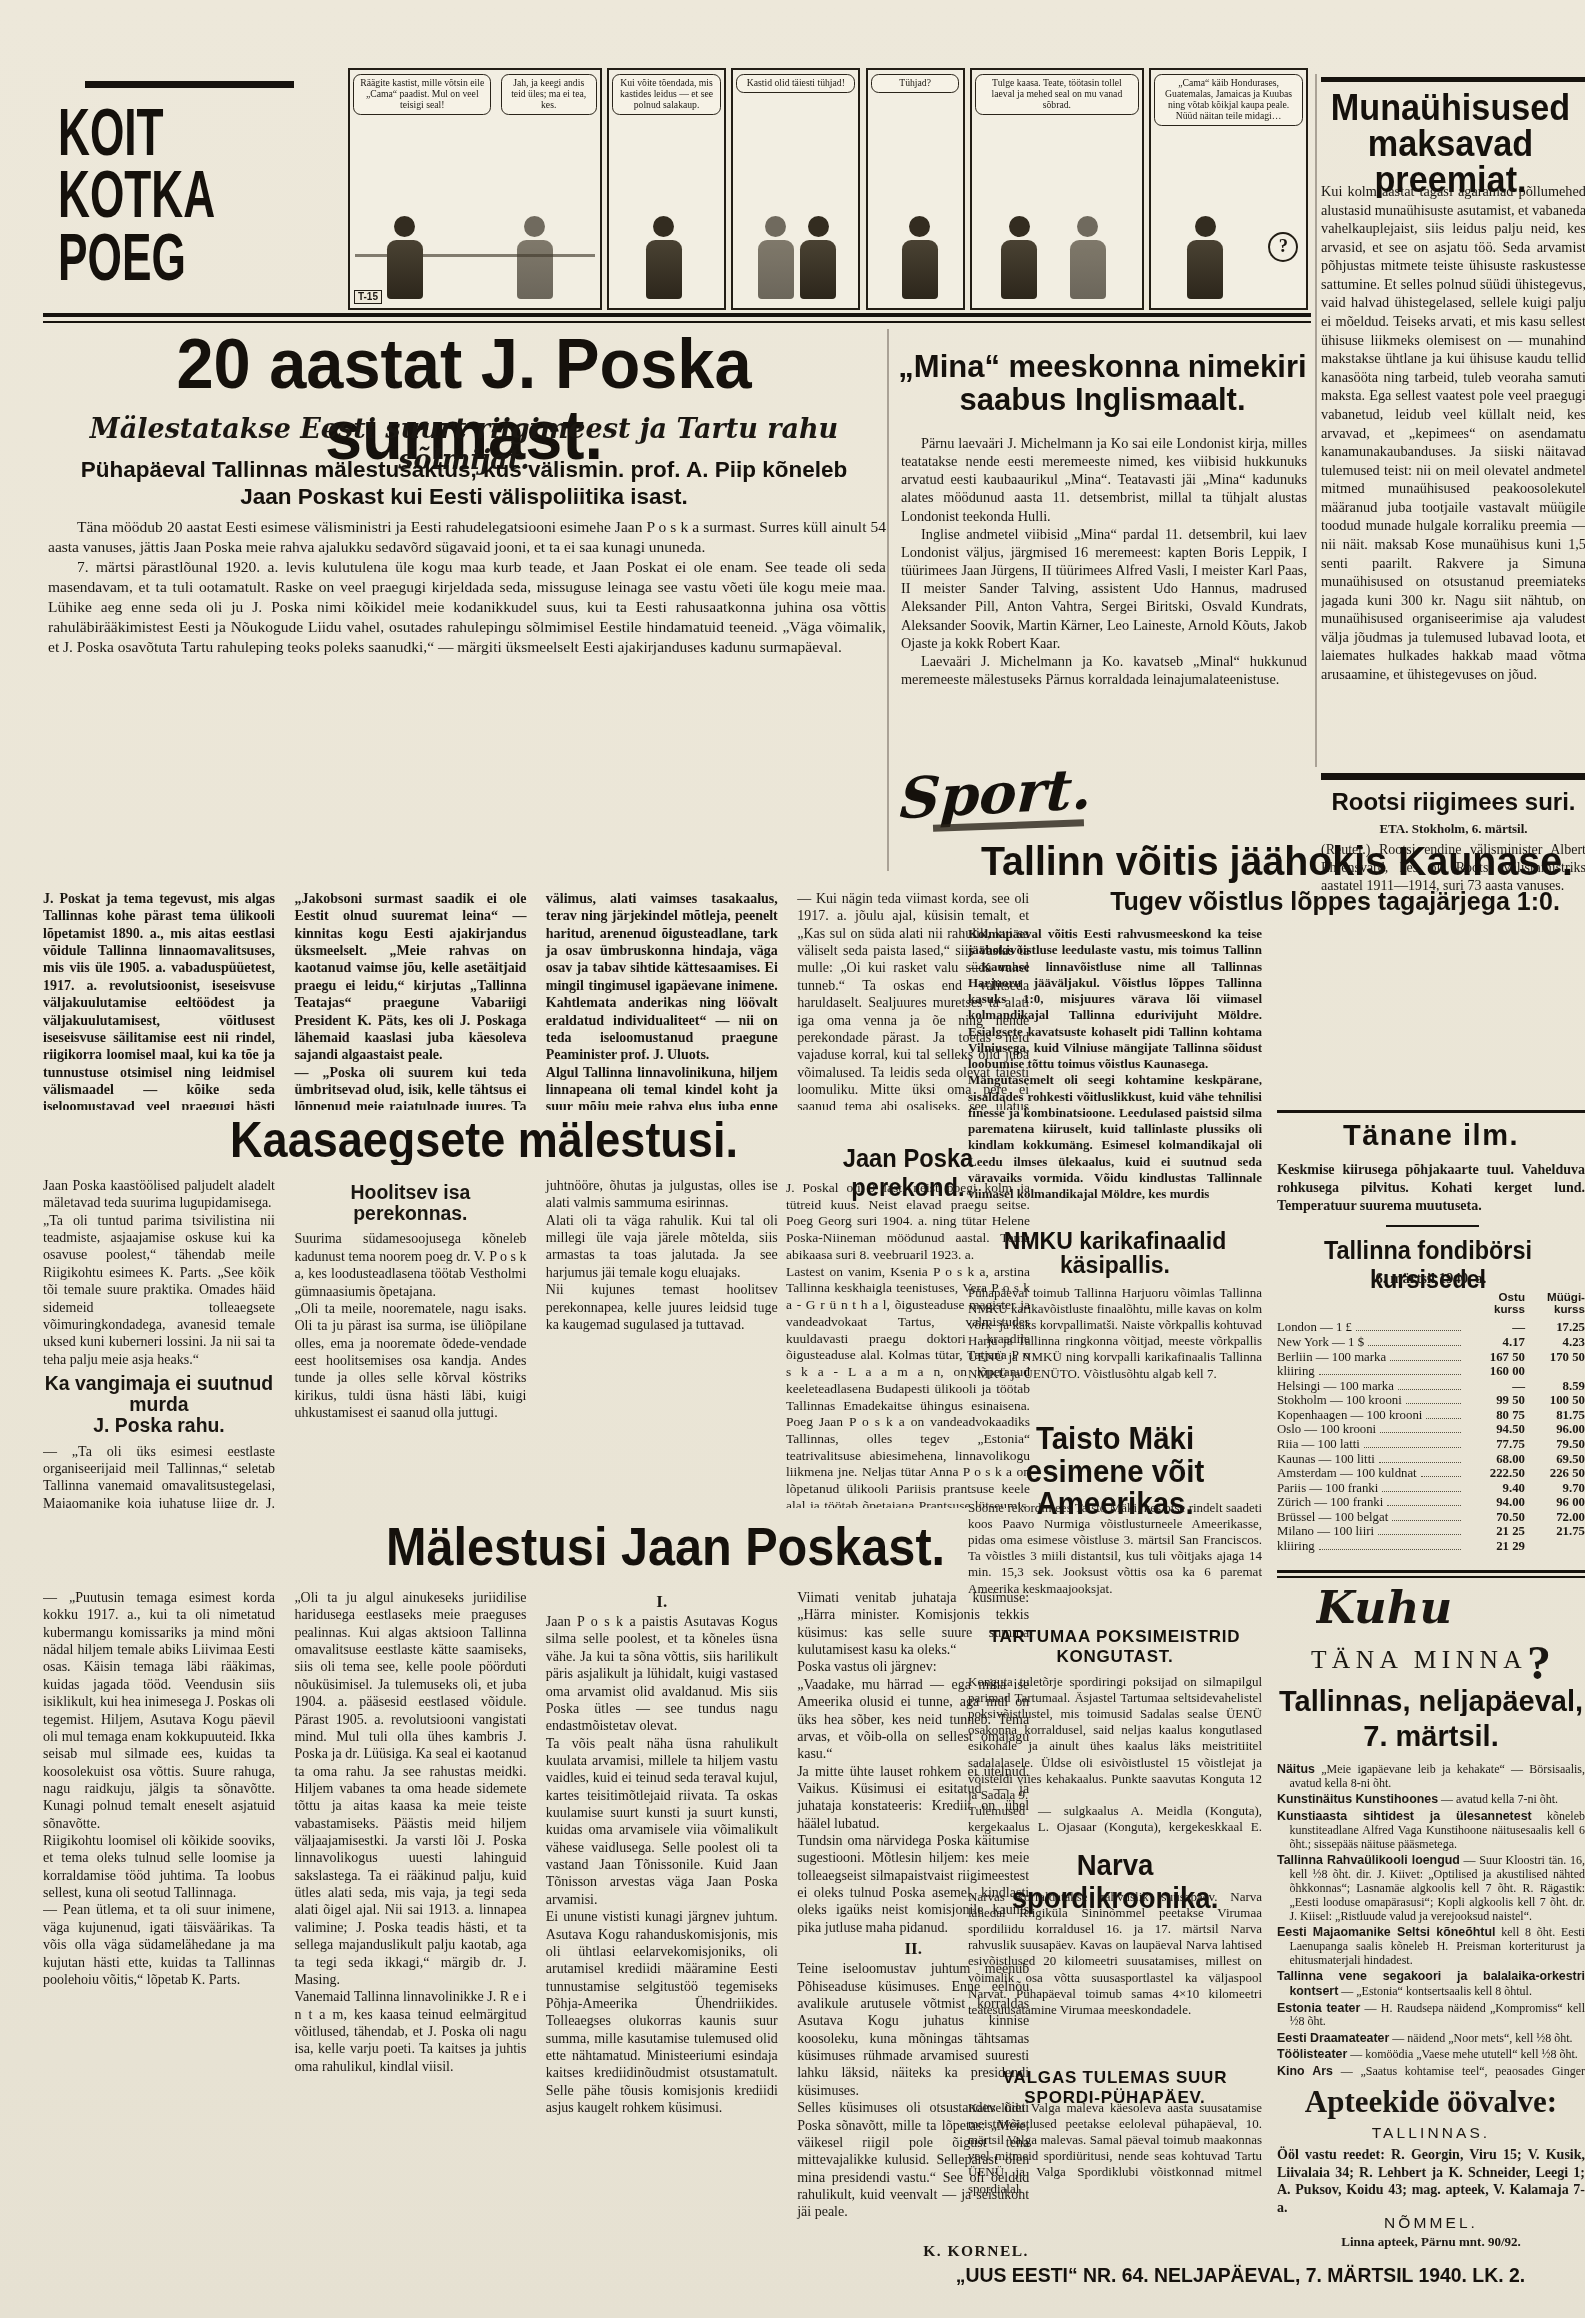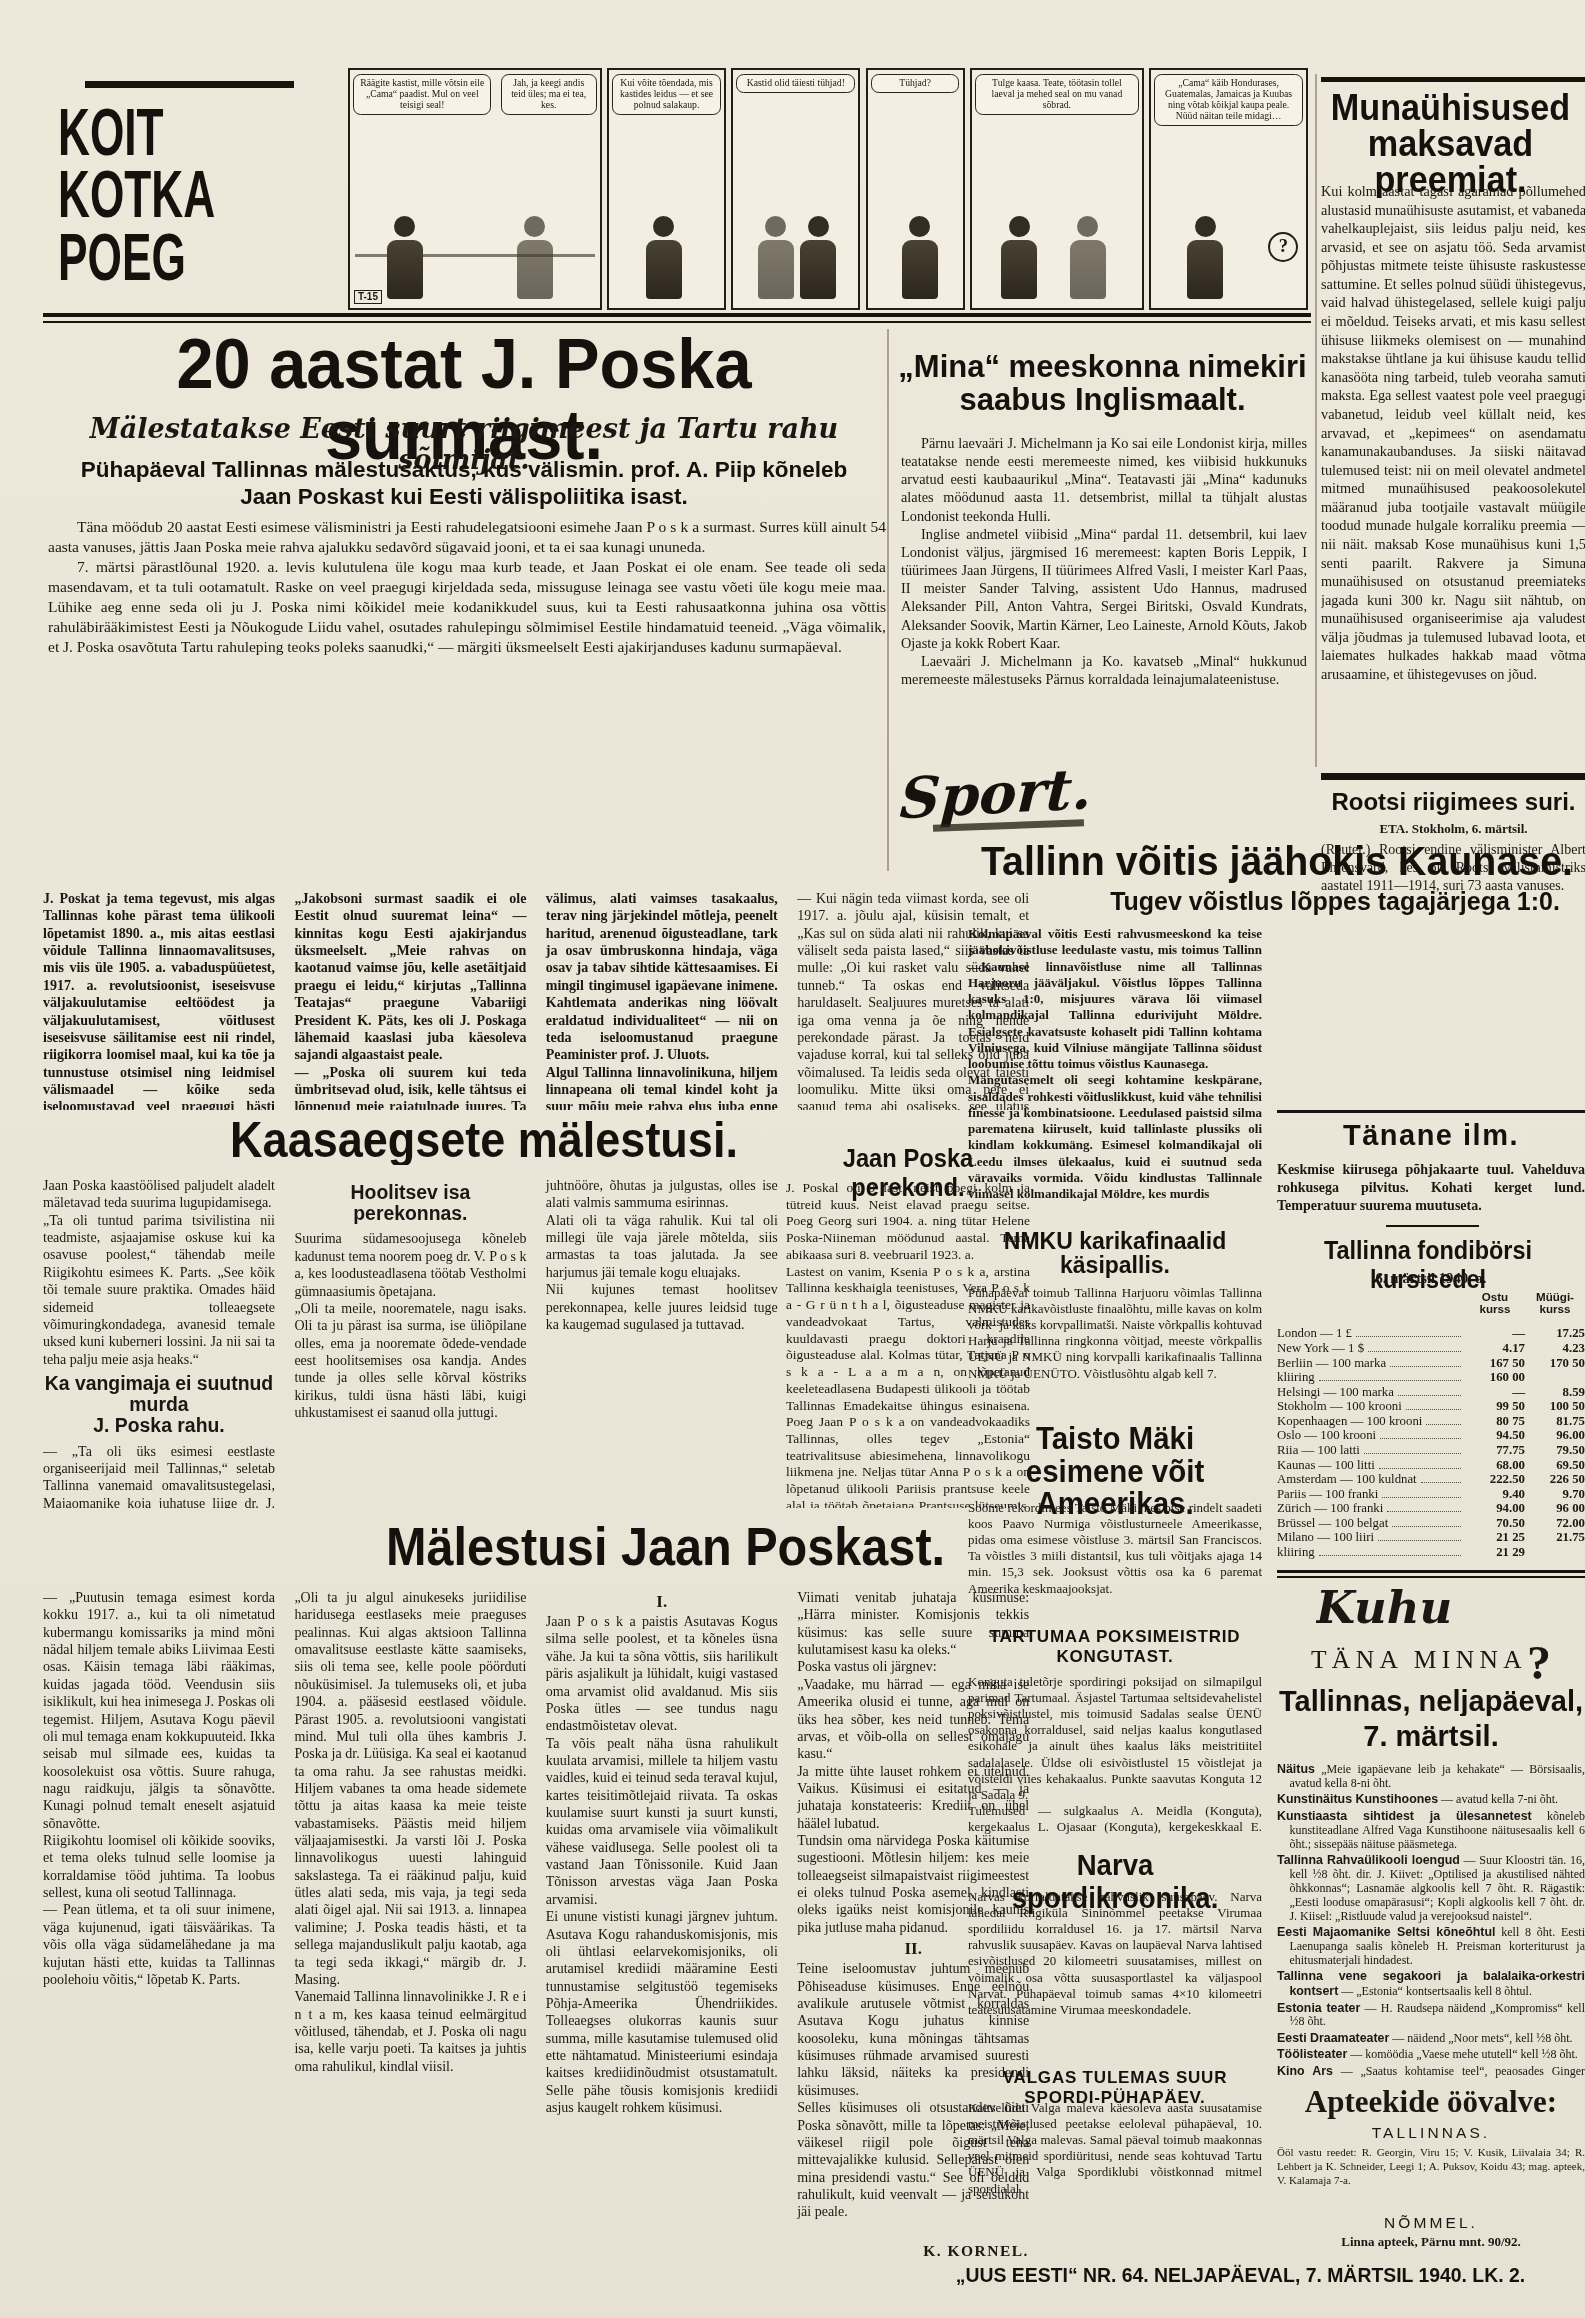--- a/index.html
+++ b/index.html
@@ -115,21 +115,21 @@
 
   
   .ilm-rule{left:1277px;top:1110px;width:308px;height:3.1px;}
   .ilm-head{left:1277px;top:1119px;width:308px;text-align:center;font-size:29px;letter-spacing:1.5px;}
   .ilm-body{left:1277px;top:1161px;width:308px;height:56px;font-size:14px;line-height:1.28;font-weight:bold;}
   .ilm-smallrule{left:1386px;top:1225px;width:93px;height:2.3px;}
   .fx-title{left:1270px;top:1236px;width:316px;text-align:center;font-size:25.5px;transform:scaleX(.92);}
   .fx-date{left:1277px;top:1270px;width:308px;text-align:center;font-size:14.7px;font-weight:bold;}
   .fx{left:1277px;top:1291px;width:308px;height:273px;font-size:12.8px;}
   .fx-header{display:flex;font-family:"Liberation Sans",sans-serif;font-weight:bold;font-size:11.6px;
-             line-height:1.05;text-align:center;margin-bottom:11px;}
+             line-height:1.05;text-align:right;margin-bottom:5px;}
   .fx-header .sp{flex:1;} .fx-h{width:60px;white-space:pre-line;}
   .fx-row{display:flex;align-items:baseline;line-height:1.14;}
   .fx-name{white-space:nowrap;}
   .fx-dots{flex:1;border-bottom:1.5px dotted #55503f;margin:0 3.9px 3.1px;}
   .fx-buy,.fx-sell{width:60px;text-align:right;font-weight:bold;white-space:nowrap;}
   .fx2-rule{left:1277px;top:1570px;width:308px;height:3.1px;}
   .fx2-rule2{left:1277px;top:1576px;width:308px;height:1.5px;}
 
   
   .kuhu-script{left:1316px;top:1581px;width:232px;font-family:"DejaVu Serif",serif;font-style:italic;
@@ -141,21 +141,21 @@
   .kuhu-date{left:1277px;top:1720px;width:308px;text-align:center;font-size:29px;}
   .listings{left:1277px;top:1762px;width:308px;height:316px;font-size:12px;line-height:1.16;}
   .listing{text-align:justify;margin-bottom:1.5px;padding-left:12.4px;text-indent:-12.4px;}
   .listing b{font-family:"Liberation Sans",sans-serif;font-size:12.4px;}
 
   
   .apt-head{left:1277px;top:2084px;width:308px;text-align:center;font-family:"Liberation Serif",serif;
             font-weight:bold;font-size:31px;}
   .apt-city{left:1277px;top:2124px;width:308px;text-align:center;font-family:"Liberation Sans",sans-serif;
             font-weight:normal;font-size:15.5px;letter-spacing:3.1px;}
-  .apt-b1{left:1277px;top:2146px;width:308px;height:68px;font-size:11px;line-height:1.26;font-weight:normal;}
+  .apt-b1{left:1277px;top:2146px;width:308px;height:68px;font-size:14px;line-height:1.26;font-weight:bold;}
   .apt-city2{top:2214px;}
   .apt-b2{left:1277px;top:2234px;width:308px;text-align:center;font-size:13px;font-weight:bold;}
 
   
   .nmku-head{left:968px;top:1229px;width:294px;text-align:center;font-size:23px;line-height:1.06;}
   .nmku-body{left:968px;top:1285px;width:294px;height:129px;font-size:13px;line-height:1.24;}
   .maki-head{left:968px;top:1423px;width:294px;text-align:center;font-size:31px;line-height:1.05;transform:scaleX(.95);}
   .maki-body{left:968px;top:1500px;width:294px;height:118px;font-size:13px;line-height:1.24;}
   .poks-head{left:968px;top:1627px;width:294px;text-align:center;font-size:17px;line-height:1.2;letter-spacing:0.8px;}
   .poks-body{left:968px;top:1674px;width:294px;height:164px;font-size:13px;line-height:1.24;}

